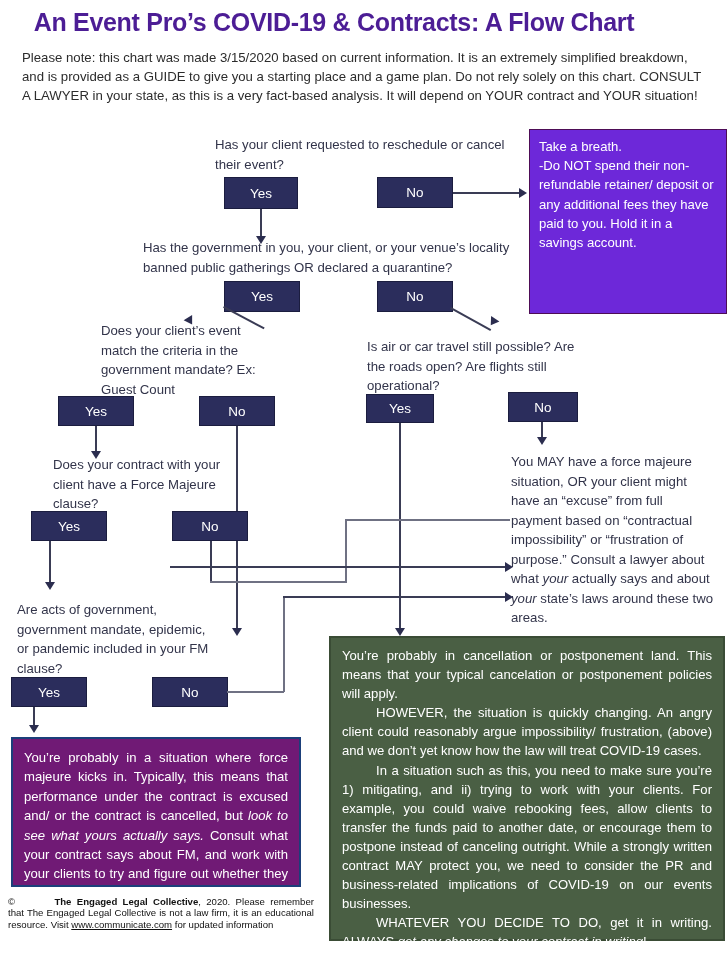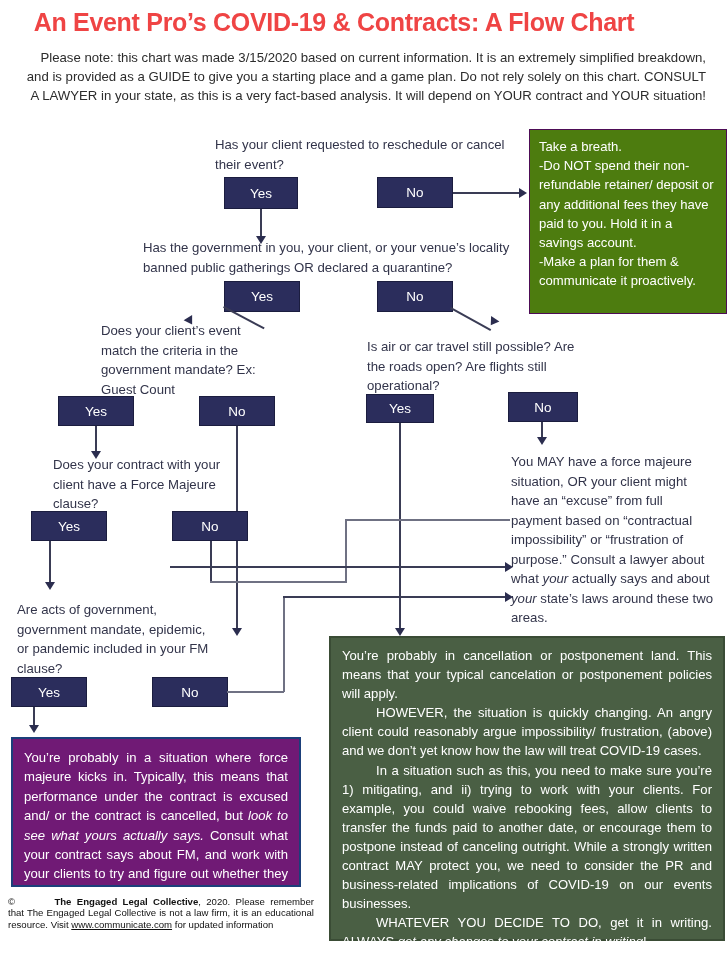--- a/index.html
+++ b/index.html
@@ -6,43 +6,43 @@
   body{
     width:728px;height:960px;position:relative;overflow:hidden;
     font-family:"Liberation Sans","DejaVu Sans",sans-serif;
     color:#2b2d3e;
   }
   .abs{position:absolute;}
 
   
   #title{
     left:0;top:8px;width:668px;text-align:center;
-    font-size:25px;font-weight:bold;letter-spacing:-0.3px;color:#ef4444;
+    font-size:25px;font-weight:bold;letter-spacing:-0.3px;color:#4c1d95;
   }
   #note{
-    left:22px;top:48px;width:684px;text-align:right;
+    left:22px;top:48px;width:684px;text-align:left;
     font-size:13.2px;line-height:19px;color:#2c2c2c;
   }
 
   
   .q{font-size:13.2px;line-height:19.5px;color:#32344a;}
 
   
   .ynbox{
     background:#2b2d5c;border:1px solid #1b1d3f;
     color:#ffffff;font-size:13.5px;
     display:flex;align-items:center;justify-content:center;
     box-sizing:border-box;
   }
 
   
   .panel{box-sizing:border-box;color:#ffffff;}
   #purple-box{
     left:529px;top:129px;width:198px;height:185px;
-    background:#4d7c0f;border:1px solid #4d0c56;
+    background:#6d28d9;border:1px solid #4d0c56;
     padding:7px 9px 4px 9px;font-size:13.1px;line-height:19.2px;
   }
   #blue-box{
     left:11px;top:737px;width:290px;height:150px;
     background:#701a75;border:2px solid #1b3f7a;
     padding:9px 11px;font-size:13.1px;line-height:19.4px;text-align:justify;
   }
   #green-box{
     left:329px;top:636px;width:396px;height:305px;
     background:#4a5f44;border:2px solid #3a4c35;
@@ -82,21 +82,20 @@
 
 <div class="ln lnv" style="left:260px;top:209px;height:30px;"></div>
 <div class="arw arw-d" style="left:256px;top:236px;"></div>
 
 <div class="ln lnh" style="left:453px;top:192px;width:68px;"></div>
 <div class="arw arw-r" style="left:519px;top:188px;"></div>
 
 <div class="abs panel" id="purple-box">
   <div>Take a breath.</div>
   <div>-Do NOT spend their non-refundable retainer/ deposit or any additional fees they have paid to you. Hold it in a savings account.</div>
-  <div>-Make a plan for them &amp; communicate it proactively.</div>
 </div>
 
 <div class="abs q" style="left:143px;top:238px;width:400px;">Has the government in you, your client, or your venue’s locality banned public gatherings OR declared a quarantine?</div>
 
 <div class="abs ynbox" style="left:224px;top:281px;width:76px;height:31px;">Yes</div>
 <div class="abs ynbox" style="left:377px;top:281px;width:76px;height:31px;">No</div>
 
 <div class="diag" style="left:224px;top:306px;width:46px;transform:rotate(28deg);"></div>
 <div class="arw arw-d" style="left:185px;top:317px;transform:rotate(-32deg);"></div>
 

